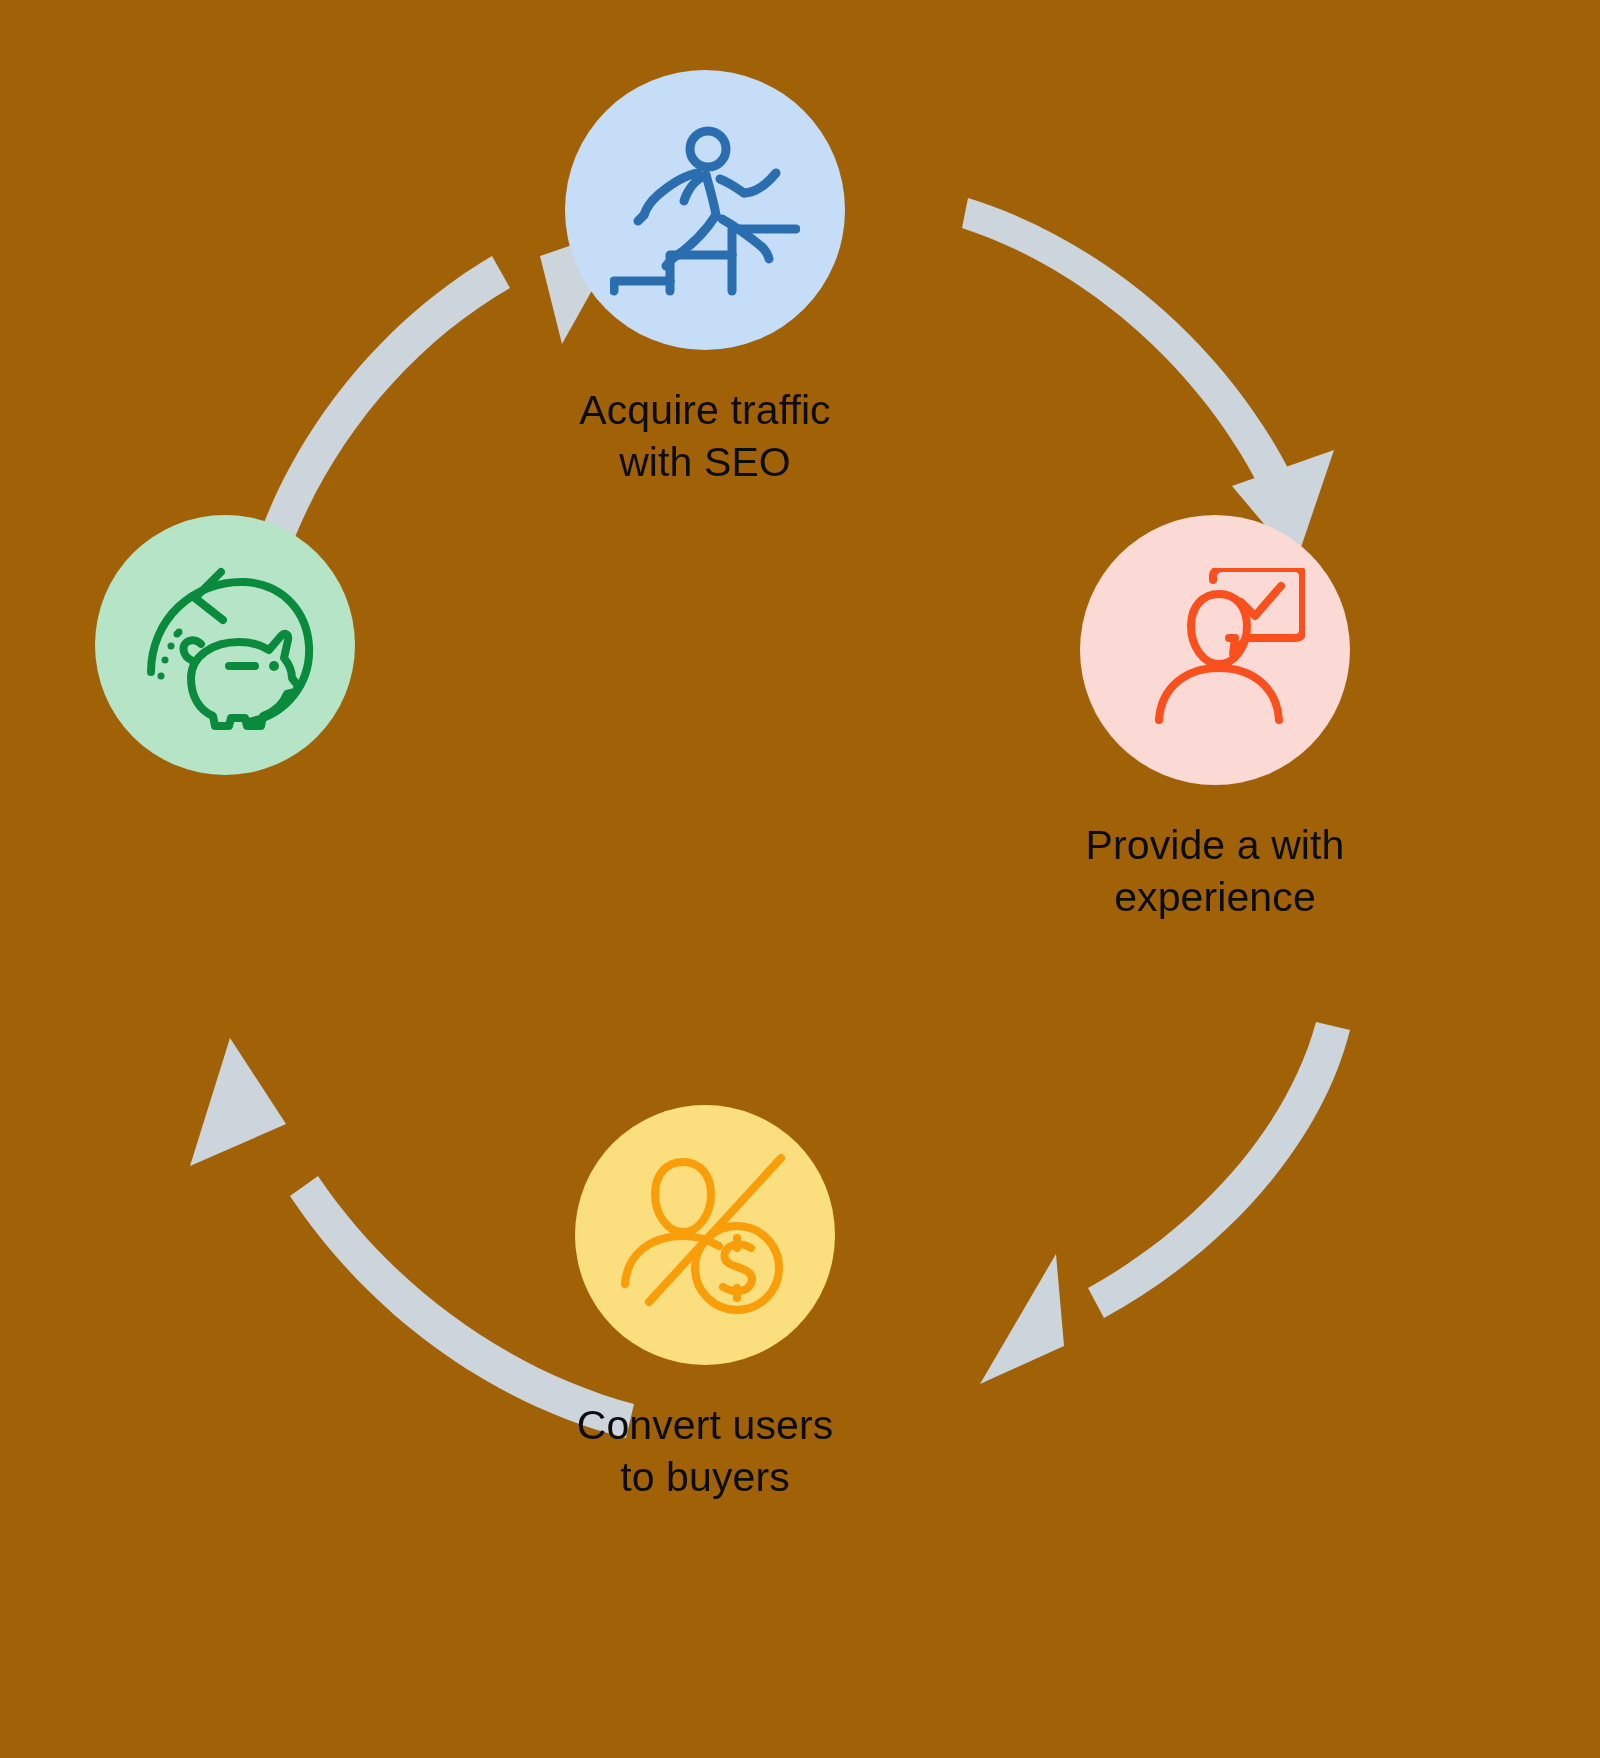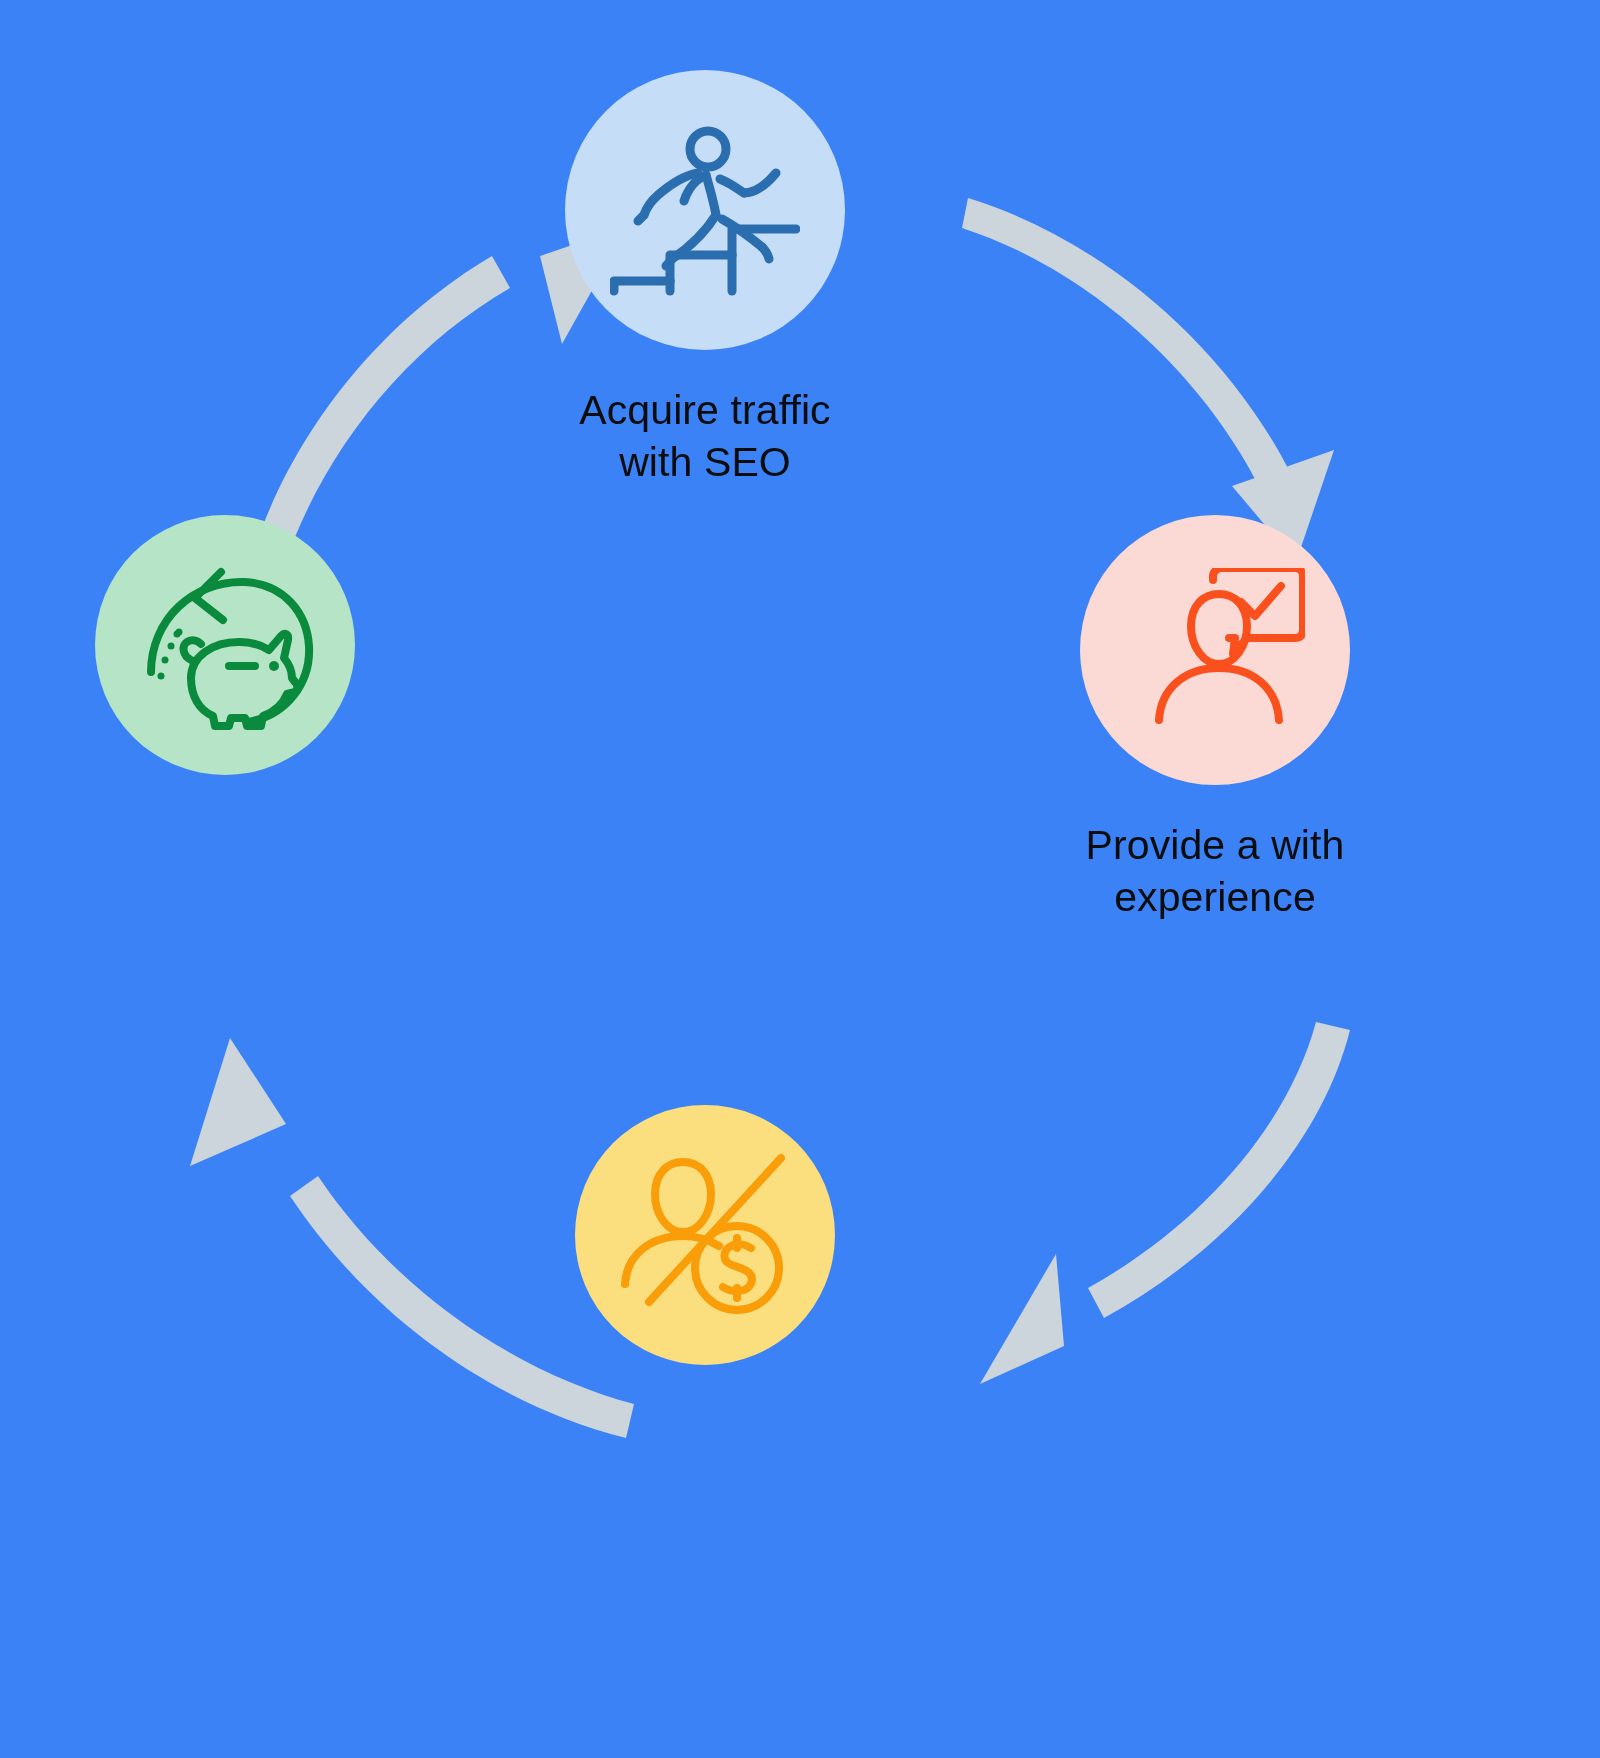--- a/index.html
+++ b/index.html
@@ -10,21 +10,21 @@
   body {
     width: 1600px;
     height: 1758px;
     font-family: "Liberation Sans", sans-serif;
     overflow: hidden;
   }
   #stage {
     position: relative;
     width: 1600px;
     height: 1758px;
-    background: #3b82f6;
+    background: #a16207;
   }
   #arrows {
     position: absolute;
     left: 0;
     top: 0;
     width: 1600px;
     height: 1758px;
     pointer-events: none;
   }
   .node {
@@ -148,20 +148,22 @@
         <path d="M 10,134 C 12,104 36,86 68,86 C 82,86 94,90 104,96"></path>
         <circle cx="122" cy="118" r="42"></circle>
         <path d="M 136,98 C 130,94 122,93 116,96 C 108,100 107,110 115,114
                  C 121,117 128,118 133,122 C 140,127 137,137 129,140
                  C 122,142 114,141 108,137"></path>
         <path d="M 122,88 L 122,98"></path>
         <path d="M 122,138 L 122,148"></path>
         <path d="M 166,8 L 34,152"></path>
       </svg>
     </div>
+    <div class="node-label">Convert users
+to buyers</div>
   </div>
 
   <div class="node" id="node-reinvest">
     <div class="bubble" style="width:260px;height:260px;background:#b5e5c6;">
       <svg width="180" height="170" viewBox="0 0 180 170" fill="none" stroke="#0a8a3c" stroke-width="8" stroke-linecap="round" stroke-linejoin="round">
         <path d="M 16,112 C 16,60 58,20 110,22 C 150,24 172,54 174,86
                  C 176,122 152,156 112,162"></path>
         <path d="M 86,12 L 60,38 L 88,60"></path>
         <path d="M 42,74 L 42,74" stroke-width="7"></path>
         <circle cx="44" cy="72" r="3.5" fill="#0a8a3c" stroke="none"></circle>

